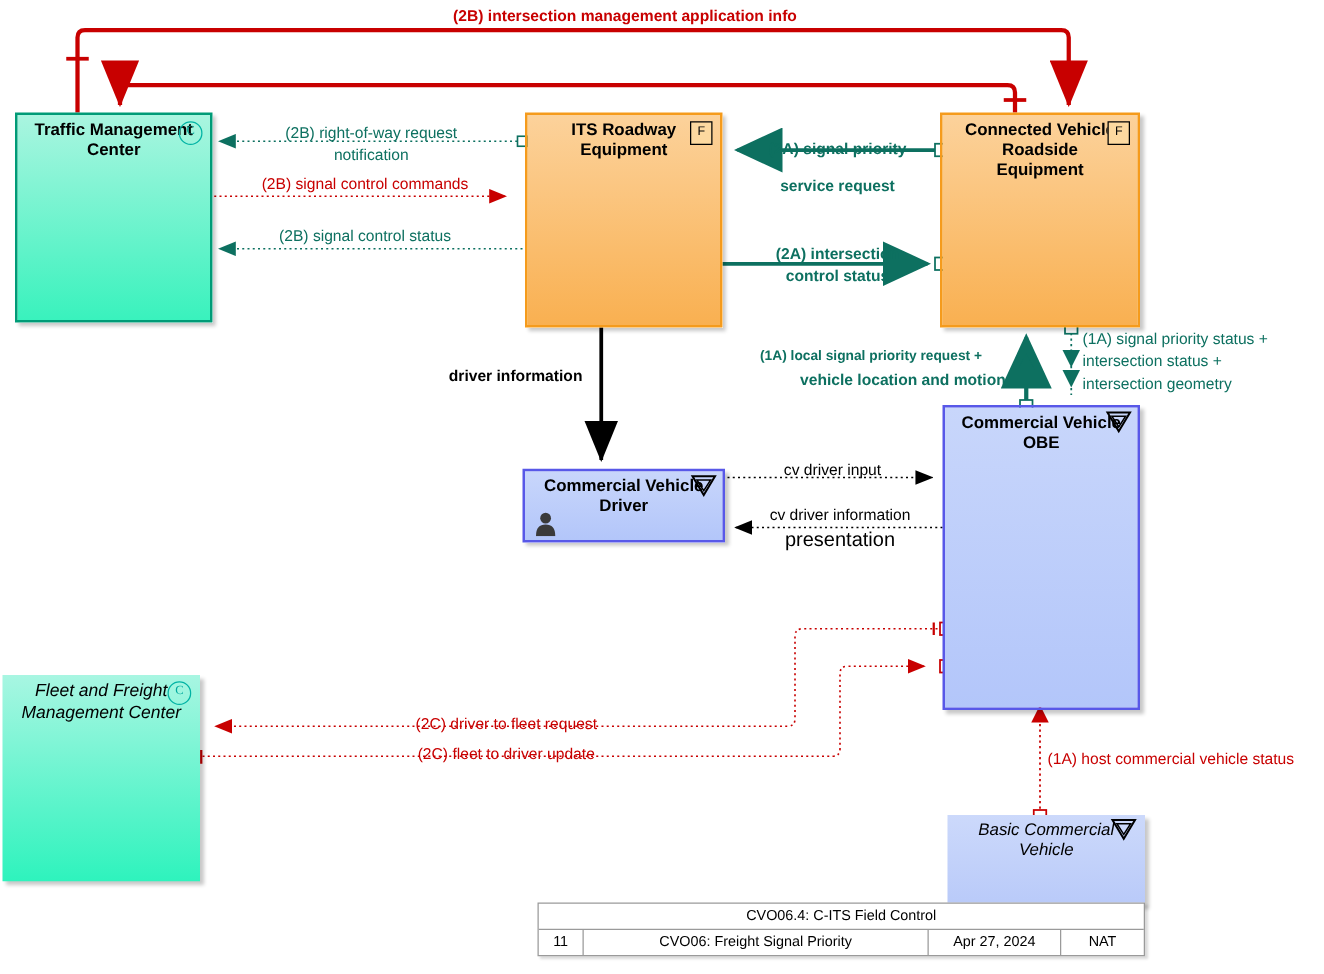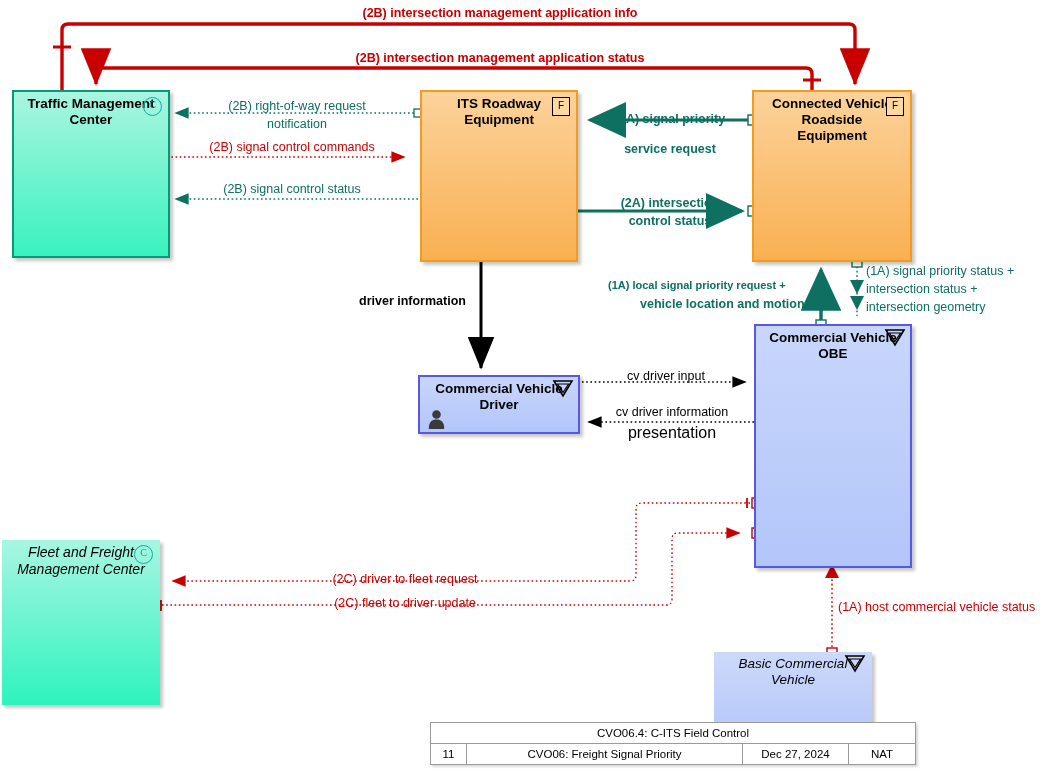--- a/index.html
+++ b/index.html
@@ -214,31 +214,30 @@
       <circle cx="8.5" cy="5.5" r="4.3" fill="#3a3a3a"></circle>
       <path d="M0.8,20 C0.8,13 3.5,10.5 8.5,10.5 C13.5,10.5 16.2,13 16.2,20 z" fill="#3a3a3a"></path>
     </svg>
   </div>
 
   <div class="node centerplain" style="left:2px;top:540px;width:158px;height:165px;">
     <div class="title">Fleet and Freight<br>Management Center</div>
     <div class="badge-c" style="right:7px;top:5px;">C</div>
   </div>
 
-  <div class="node vehicleplain" style="left:714px;top:652px;width:158px;height:72px;">
+  <div class="node vehicleplain" style="left:758px;top:652px;width:158px;height:72px;">
     <div class="title">Basic Commercial<br>Vehicle</div>
     <svg class="badge-v" style="right:6px;top:2px;" viewBox="0 0 22 19" xmlns="http://www.w3.org/2000/svg">
       <path d="M2,2 L20,2 L11,17 z" fill="none" stroke="#000" stroke-width="1.6"></path>
       <path d="M5.5,5 L16.5,5 L11,13.5 z" fill="none" stroke="#000" stroke-width="1.2"></path>
     </svg>
   </div>
 
   <div class="lbl red bold ctr" style="left:180px;top:6px;width:640px;font-size:12.5px;">(2B) intersection management application info</div>
 
-  <div class="lbl red bold ctr" style="left:160px;top:51px;width:680px;font-size:12.5px;">(2B) intersection management application status</div>
 
   <div class="lbl teal ital ctr" style="left:178px;top:99px;width:238px;font-size:12.5px;">(2B) right-of-way request</div>
   <div class="lbl teal ital ctr" style="left:178px;top:117px;width:238px;font-size:12.5px;">notification</div>
 
   <div class="lbl red ital ctr" style="left:168px;top:140px;width:248px;font-size:12.5px;">(2B) signal control commands</div>
 
   <div class="lbl teal ital ctr" style="left:168px;top:182px;width:248px;font-size:12.5px;">(2B) signal control status</div>
 
   <div class="lbl teal bold ctr" style="left:596px;top:112px;width:148px;font-size:12.5px;">(2A) signal priority</div>
   <div class="lbl teal bold ctr" style="left:596px;top:142px;width:148px;font-size:12.5px;">service request</div>
@@ -266,18 +265,18 @@
 
   <div class="lbl red ital" style="left:838px;top:600px;font-size:12.5px;">(1A) host commercial vehicle status</div>
 
   <div id="footer">
     <div class="frow top">
       <div class="cell c-title">CVO06.4: C-ITS Field Control</div>
     </div>
     <div class="frow">
       <div class="cell c-num">11</div>
       <div class="cell c-name">CVO06: Freight Signal Priority</div>
-      <div class="cell c-date">Dec 27, 2024</div>
+      <div class="cell c-date">Apr 27, 2024</div>
       <div class="cell c-tag">NAT</div>
     </div>
   </div>
 
 </div>
 
 </body></html>

